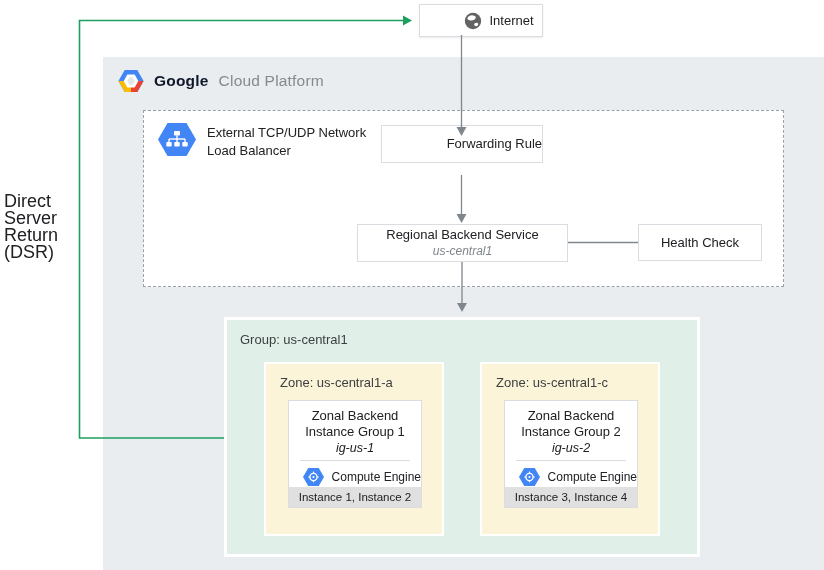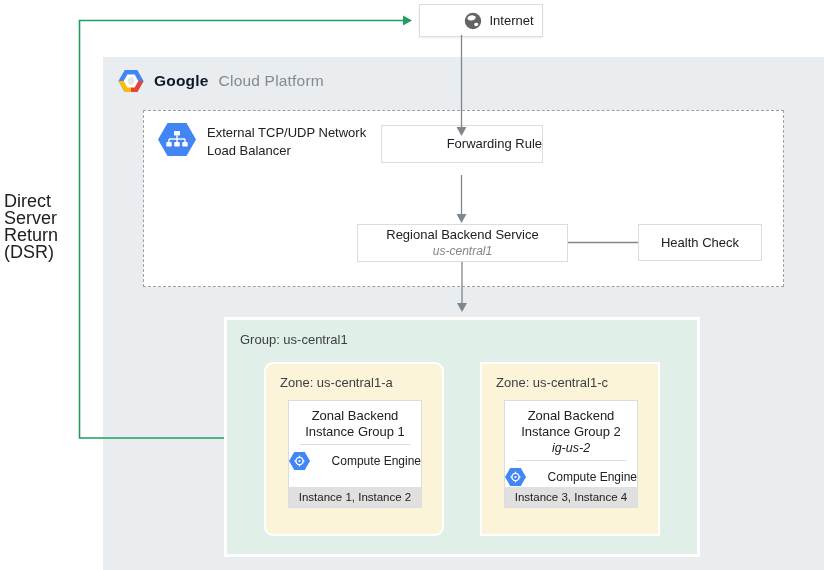--- a/index.html
+++ b/index.html
@@ -70,33 +70,33 @@
   .region{
     left:121px;top:260px;width:470px;height:234px;
     background:var(--region-bg);border:3px solid #fff;
   }
   .region-label,.zone-label{font-size:13px;color:#3c4043;}
   .region-label{left:13px;top:12px;}
   .zone{
     width:180px;height:174px;top:42px;
     background:var(--zone-bg);border:2px solid #fff;box-sizing:border-box;
   }
-  .zone-a{left:37px;border-radius:9px;}
+  .zone-a{left:37px;}
   .zone-c{left:253px;}
   .zone-label{left:14px;top:11px;}
   .group-box{
     left:22px;top:36px;width:134px;height:108px;
     background:#fff;border:1px solid var(--border-light);box-sizing:border-box;
     text-align:center;
   }
   .group-box .gline{font-size:13px;line-height:16px;color:var(--text-dark);}
   .group-box .gline.first{margin-top:7px;}
   .group-box .gname{font-size:12.5px;line-height:16px;font-style:italic;color:var(--text-dark);}
   .group-divider{width:84%;margin:4px auto 0;border-top:1px solid var(--border-light);height:0;}
-  .engine-row{margin-top:7px;display:flex;align-items:center;justify-content:space-between;gap:8px;}
+  .engine-row{margin-top:7px;display:flex;align-items:center;justify-content:flex-end;gap:8px;}
   .engine-row .elabel{font-size:12px;color:var(--text-dark);}
   .instances-bar{
     left:0;bottom:0;width:100%;height:20px;line-height:20px;
     background:var(--instances-bar-bg);
     font-size:11.5px;color:var(--text-dark);text-align:center;
   }
 </style>
 </head>
 <body>
 
@@ -155,20 +155,21 @@
     </div>
 
     <div class="abs region">
       <div class="abs region-label">Group: us-central1</div>
 
       <div class="abs zone zone-a">
         <div class="abs zone-label">Zone: us-central1-a</div>
         <div class="abs group-box">
           <div class="gline first">Zonal Backend</div>
           <div class="gline">Instance Group 1</div>
+          <div class="gname">ig-us-1</div>
           <div class="group-divider"></div>
           <div class="engine-row">
             <svg width="21" height="18" viewBox="0 0 21 18">
               <polygon points="0,9 5.25,0 15.75,0 21,9 15.75,18 5.25,18" fill="var(--gcp-blue)"></polygon>
               <circle cx="10.5" cy="9" r="3.6" fill="none" stroke="#ffffff" stroke-width="1.4"></circle>
               <circle cx="10.5" cy="9" r="1.1" fill="#ffffff"></circle>
               <g stroke="#ffffff" stroke-width="1.2">
                 <line x1="10.5" y1="3.6" x2="10.5" y2="5.2"></line>
                 <line x1="10.5" y1="12.8" x2="10.5" y2="14.4"></line>
                 <line x1="5.3" y1="9" x2="6.9" y2="9"></line>

